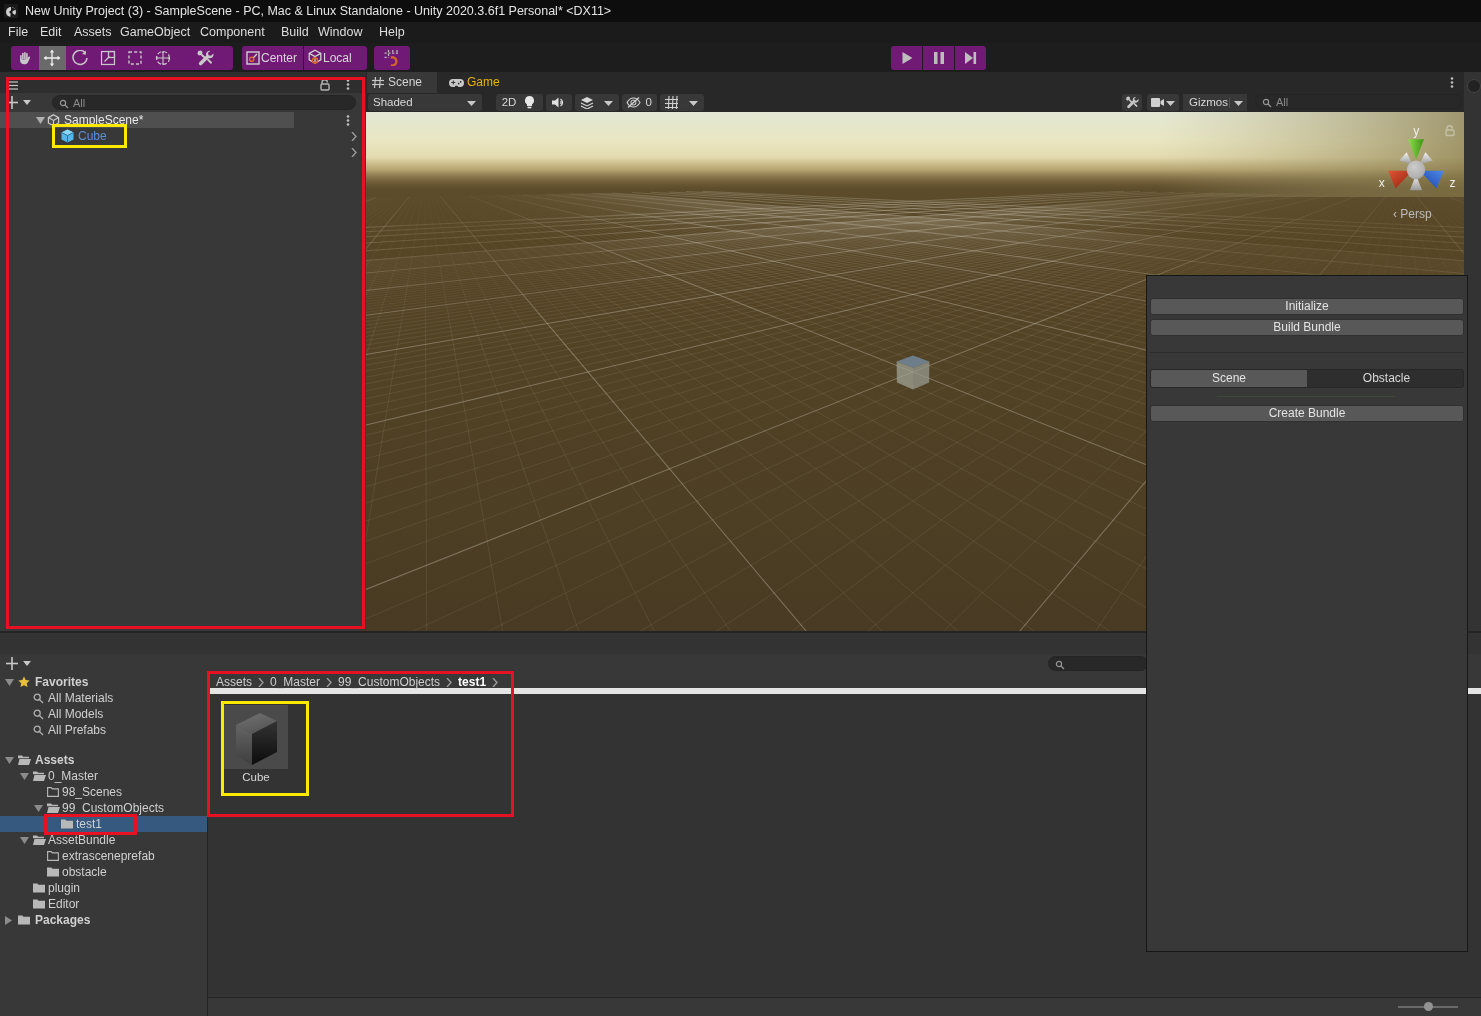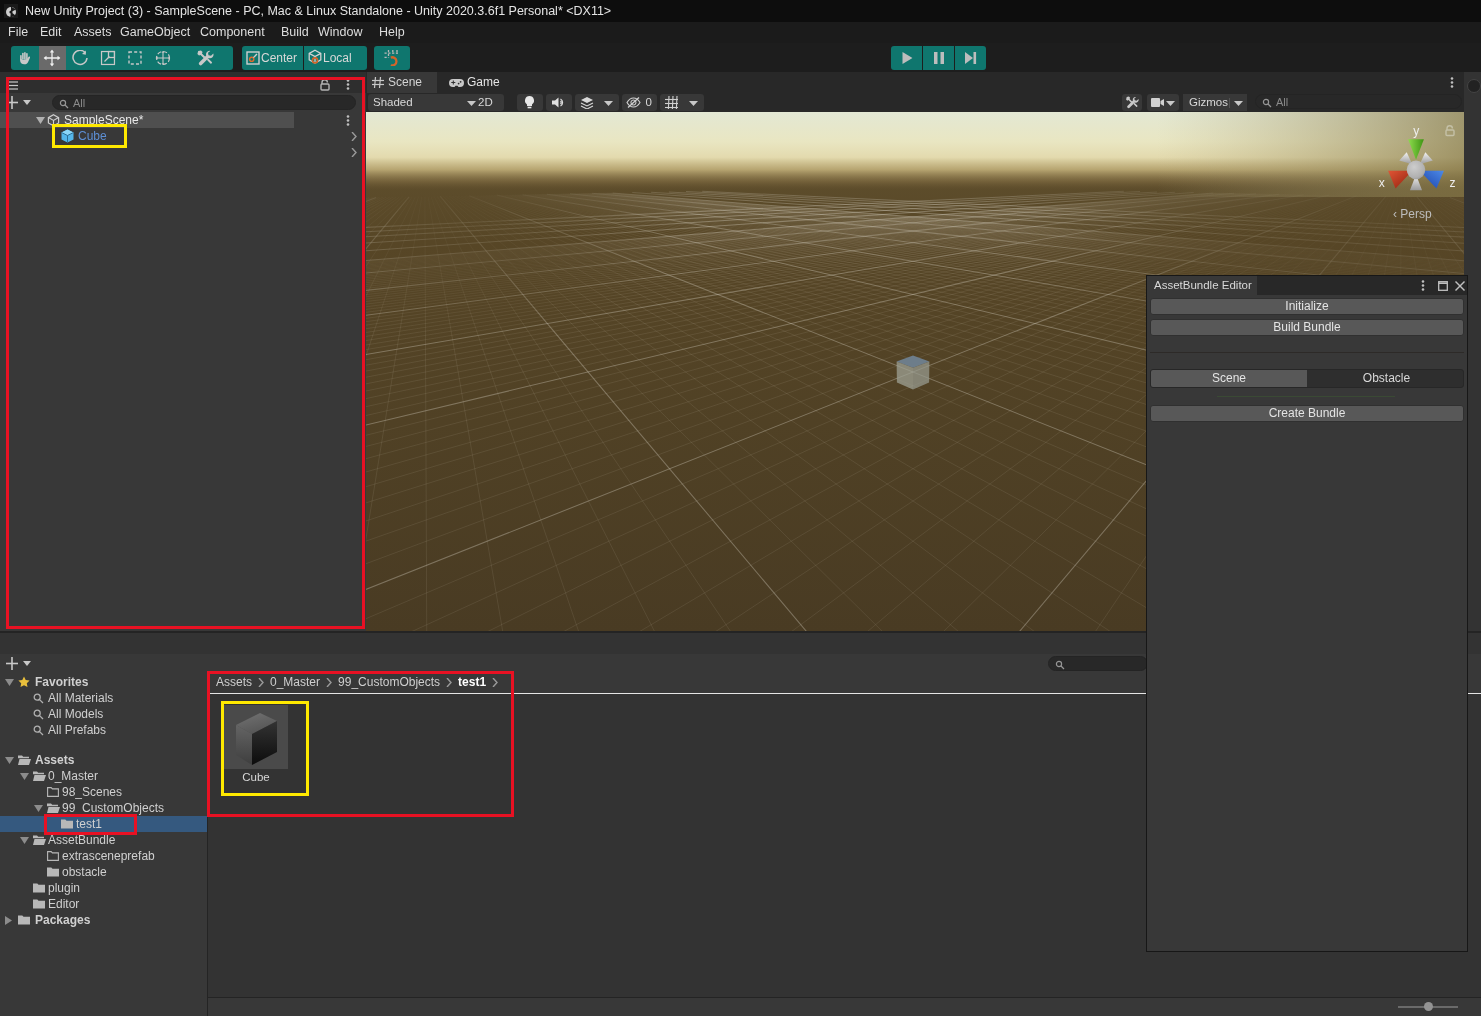--- a/index.html
+++ b/index.html
@@ -8,21 +8,21 @@
 #root { position:relative; width:1481px; height:1016px; }
 
 
 #titlebar { left:0; top:0; width:1481px; height:22px; background:#0d0d0d; color:#e4e4e4;
   font-size:12.5px; line-height:22px;text-align:right; }
 #titlebar .ticon { position:absolute; left:4px; top:4px; width:14px; height:14px; background:#1a1a1a; }
 #titlebar .ttext { position:absolute; left:25px; top:0; }
 #menubar { left:0; top:22px; width:1481px; height:21px; background:#1b1b1b; color:#dedede; font-size:12.5px; }
 #menubar span { position:absolute; top:3px; }
 #toolbar { left:0; top:43px; width:1481px; height:29px; background:#1d1d1d; }
-.tbtn { position:absolute; top:3px; height:24px; background:#0f766e; }
+.tbtn { position:absolute; top:3px; height:24px; background:#701a75; }
 .tbtn.sel { background:#6a6a6a; }
 .tbtn > svg.cicon { position:absolute; left:50%; top:50%; transform:translate(-50%,-50%); }
 .tbtxt { color:#d8d8d8; font-size:12px; line-height:24px; }
 .tab { position:absolute; top:0; height:21px; background:#383838; color:#d4d4d4; font-size:12px; line-height:21px; }
 
 
 #hier { left:0; top:72px; width:366px; height:559px; background:#383838; }
 #hier-tabbar { left:0; top:0; width:366px; height:21px; background:#2e2e2e; }
 #hier-tabbar .tab { top:3px; height:18px; line-height:21px; }
 #hier-tab { left:0; width:96px; padding-left:22px;margin-top:22px; }
@@ -37,21 +37,21 @@
 #scenectl { left:366px; top:93px; width:1098px; height:19px; background:#282828; }
 .sbtn { position:absolute; top:1px; height:17px; background:#383838; color:#d8d8d8; font-size:11.5px; line-height:17px; }
 #rightstrip { left:1464px; top:72px; width:17px; height:559px; background:#333333; }
 
 
 #project { left:0; top:631px; width:1481px; height:385px; background:#333333; }
 #proj-tabbar { position:absolute; left:0; top:2px; width:1481px; height:21px; background:#282828; }
 #proj-tools { position:absolute; left:0; top:23px; width:1481px; height:19px; background:#383838; border-bottom:1px solid #2a2a2a; }
 #proj-left { position:absolute; left:0; top:41px; width:207px; height:344px; background:#383838; }
 #proj-right { position:absolute; left:207px; top:41px; width:1274px; height:344px; background:#333333; border-left:1px solid #242424; }
-#crumbbar { position:absolute; left:0; top:0; width:1273px; height:22px; background:#383838; border-bottom:1px solid #e5e5e5; }
+#crumbbar { position:absolute; left:0; top:0; width:1273px; height:22px; background:#383838; border-bottom:6px solid #e5e5e5; }
 .prow { position:absolute; left:0; width:207px; height:16px; font-size:12px; line-height:16px; color:#d0d0d0; white-space:nowrap; }
 #proj-bottom { position:absolute; left:208px; top:366px; width:1273px; height:19px; background:#383838; border-top:1px solid #242424; }
 
 
 #abwin { left:1146px; top:275px; width:322px; height:677px; background:#383838; border:1px solid #171717; }
 #abtabbar { position:absolute; left:0; top:0; width:320px; height:19px; background:#282828; }
 #abtab { position:absolute; left:0; top:0; width:110px; height:19px; background:#383838; color:#d8d8d8; font-size:11.5px; line-height:19px; padding-left:7px; }
 .abbtn { position:absolute; left:3px; width:314px; height:17px; background:#585858; border:1px solid #303030; border-radius:3px;
   color:#e4e4e4; font-size:12px; line-height:15px; text-align:center; }
 
@@ -278,21 +278,21 @@
 <div class="abs" id="scenetabs">
   <div class="tab" style="left:1px;width:70px;padding-left:21px;">Scene</div>
   <svg class="abs" style="left:6px;top:5px" width="12" height="11" viewBox="0 0 12 11">
         <g stroke="#c8c8c8" stroke-width="1.2">
           <line x1="3.5" y1="0" x2="2.5" y2="11"></line>
           <line x1="8.5" y1="0" x2="7.5" y2="11"></line>
           <line x1="0" y1="3.5" x2="12" y2="3.5"></line>
           <line x1="0" y1="7.5" x2="12" y2="7.5"></line>
         </g>
       </svg>
-  <div class="abs" style="left:81px;top:0;width:64px;height:21px;color:#e5e5e5;font-size:12px;line-height:21px;">
+  <div class="abs" style="left:81px;top:0;width:64px;height:21px;color:#eab308;font-size:12px;line-height:21px;">
 <svg class="abs" style="left:2px;top:7px" width="15" height="8" viewBox="0 0 15 8">
           <path d="M4 0 L11 0 A4 4 0 0 1 11 8 L9.5 8 L8.5 6.8 L6.5 6.8 L5.5 8 L4 8 A4 4 0 0 1 4 0 Z" fill="#c8c8c8"></path>
           <path d="M3.8 1.6 L4.8 1.6 L4.8 3.1 L6.3 3.1 L6.3 4.1 L4.8 4.1 L4.8 5.6 L3.8 5.6 L3.8 4.1 L2.3 4.1 L2.3 3.1 L3.8 3.1 Z" fill="#2e2e2e"></path>
           <circle cx="9.6" cy="4.6" r="0.9" fill="#2e2e2e"></circle>
           <circle cx="11.6" cy="2.8" r="0.9" fill="#2e2e2e"></circle>
         </svg>
 <span style="position:absolute;left:20px;">Game</span>
       </div>
   <svg class="abs" style="left:1084px;top:5px" width="4" height="11" viewBox="0 0 4 11">
         <g fill="#c0c0c0">
@@ -303,21 +303,21 @@
       </svg>
 </div>
 
 <div class="abs" id="scenectl">
   <div class="sbtn" style="left:2px;width:114px;border-radius:3px;">
         <span style="position:absolute;left:5px;">Shaded</span>
         <svg style="position:absolute;right:6px;top:7px" width="9" height="5" viewBox="0 0 9 5">
           <path d="M0 0 L9 0 L4.5 5 Z" fill="#c8c8c8"></path>
         </svg>
       </div>
-<div class="sbtn" style="left:112px;width:26px;border-radius:3px;text-align:left;">2D</div>
+<div class="sbtn" style="left:130px;width:26px;border-radius:3px;text-align:center;">2D</div>
 <div class="sbtn" style="left:151px;width:26px;border-radius:3px;">
         <svg style="position:absolute;left:7px;top:2px" width="11" height="13" viewBox="0 0 11 13">
           <path d="M5.5 0 A4.6 4.6 0 0 1 8 8.4 L8 10 L3 10 L3 8.4 A4.6 4.6 0 0 1 5.5 0 Z" fill="#e8e8e8"></path>
           <rect x="3.6" y="10.7" width="3.8" height="1.6" fill="#e8e8e8"></rect>
         </svg>
       </div>
 <div class="sbtn" style="left:180px;width:26px;border-radius:3px;">
         <svg style="position:absolute;left:6px;top:3px" width="13" height="11" viewBox="0 0 13 11">
           <path d="M0 3.5 L3 3.5 L6.5 0.5 L6.5 10.5 L3 7.5 L0 7.5 Z" fill="#e0e0e0"></path>
           <path d="M8.5 2 A4 4 0 0 1 8.5 9 M8.5 4 A2 2 0 0 1 8.5 7" fill="none" stroke="#e0e0e0" stroke-width="1.2"></path>
@@ -880,40 +880,20 @@
 <div style="position:absolute;left:0;top:66px;width:64px;text-align:center;color:#d8d8d8;font-size:11.5px;">Cube</div>
 </div>
   </div>
   <div id="proj-bottom">
     <div style="position:absolute;left:1190px;top:8px;width:60px;height:2px;background:#6a6a6a;"></div>
     <div style="position:absolute;left:1216px;top:4px;width:9px;height:9px;border-radius:50%;background:#939393;"></div>
   </div>
 </div>
 
 <div class="abs" id="abwin">
-  <div id="abtabbar">
-    <div id="abtab">AssetBundle Editor</div>
-    <svg class="abs" style="left:274px;top:4px" width="4" height="11" viewBox="0 0 4 11">
-          <g fill="#c0c0c0">
-            <circle cx="2" cy="1.5" r="1.3"></circle>
-            <circle cx="2" cy="5.5" r="1.3"></circle>
-            <circle cx="2" cy="9.5" r="1.3"></circle>
-          </g>
-        </svg>
-    <svg class="abs" style="left:291px;top:5px" width="10" height="10" viewBox="0 0 10 10">
-          <rect x="0.7" y="0.7" width="8.6" height="8.6" fill="none" stroke="#c0c0c0" stroke-width="1.3"></rect>
-          <line x1="0.7" y1="2.2" x2="9.3" y2="2.2" stroke="#c0c0c0" stroke-width="1.6"></line>
-        </svg>
-    <svg class="abs" style="left:308px;top:5px" width="10" height="10" viewBox="0 0 10 10">
-          <g stroke="#c0c0c0" stroke-width="1.4">
-            <line x1="0.5" y1="0.5" x2="9.5" y2="9.5"></line>
-            <line x1="9.5" y1="0.5" x2="0.5" y2="9.5"></line>
-          </g>
-        </svg>
-  </div>
   <div class="abbtn" style="top:22px;">Initialize</div>
   <div class="abbtn" style="top:43px;">Build Bundle</div>
   <div style="position:absolute;left:3px;top:76px;width:314px;height:1px;background:#2d2a28;"></div>
   <div style="position:absolute;left:3px;top:93px;width:314px;height:19px;background:#2e2e2e;border:1px solid #272727;border-radius:3px;">
     <div style="position:absolute;left:0;top:0;width:156px;height:17px;background:#585858;border-radius:2px 0 0 2px;color:#e4e4e4;font-size:12px;line-height:17px;text-align:center;">Scene</div>
     <div style="position:absolute;left:157px;top:0;width:157px;height:17px;color:#d8d8d8;font-size:12px;line-height:17px;text-align:center;">Obstacle</div>
   </div>
   <div style="position:absolute;left:70px;top:120px;width:178px;height:1px;background:#3a4a34;"></div>
   <div class="abbtn" style="top:129px;">Create Bundle</div>
 </div>

